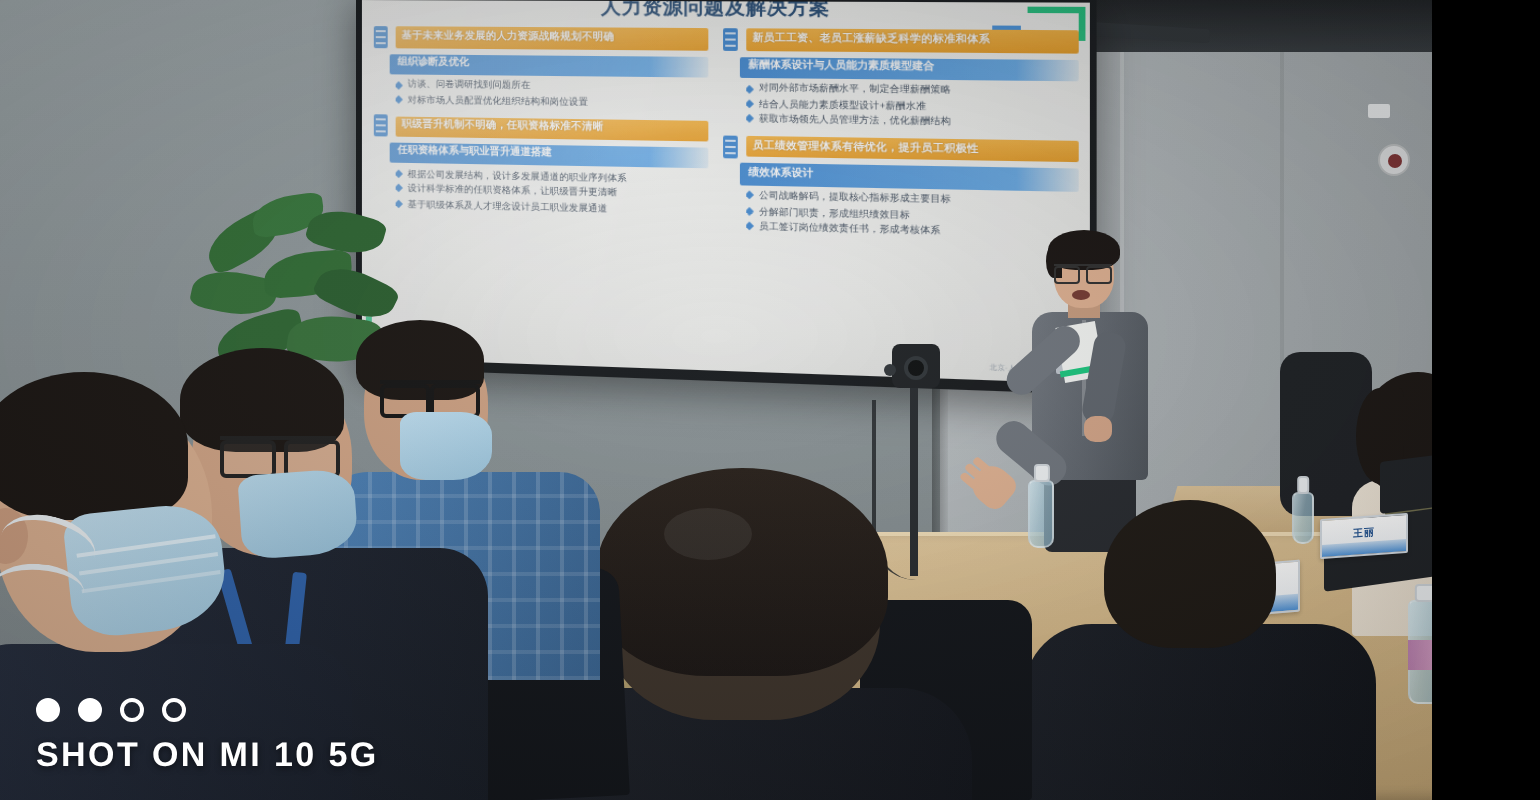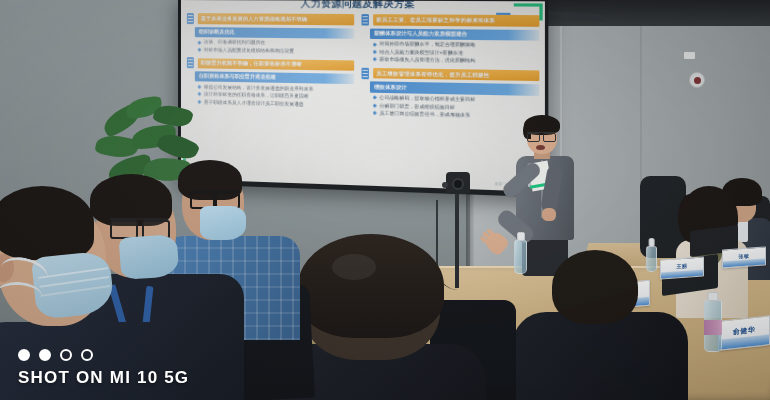--- a/index.html
+++ b/index.html
@@ -1,19 +1,19 @@
 <!DOCTYPE html>
 <html><head>
 <meta charset="utf-8">
 <title>Conference Room Presentation</title>
 <style>
   html,body{margin:0;padding:0;background:#000;}
   *{box-sizing:border-box;}
   #stage{
-    position:relative;width:770px;height:400px;overflow:hidden;
+    position:relative;width:716px;height:400px;overflow:hidden;
     font-family:"Liberation Sans", sans-serif;
     background:#4d7c0f;
   }
 
   
   .room{position:absolute;inset:0;overflow:hidden;}
 
   .wall-back{
     position:absolute;left:0;top:0;width:470px;height:330px;
     background:linear-gradient(180deg,#9aa3a6 0%,#8d9699 40%,#7e878a 100%);

